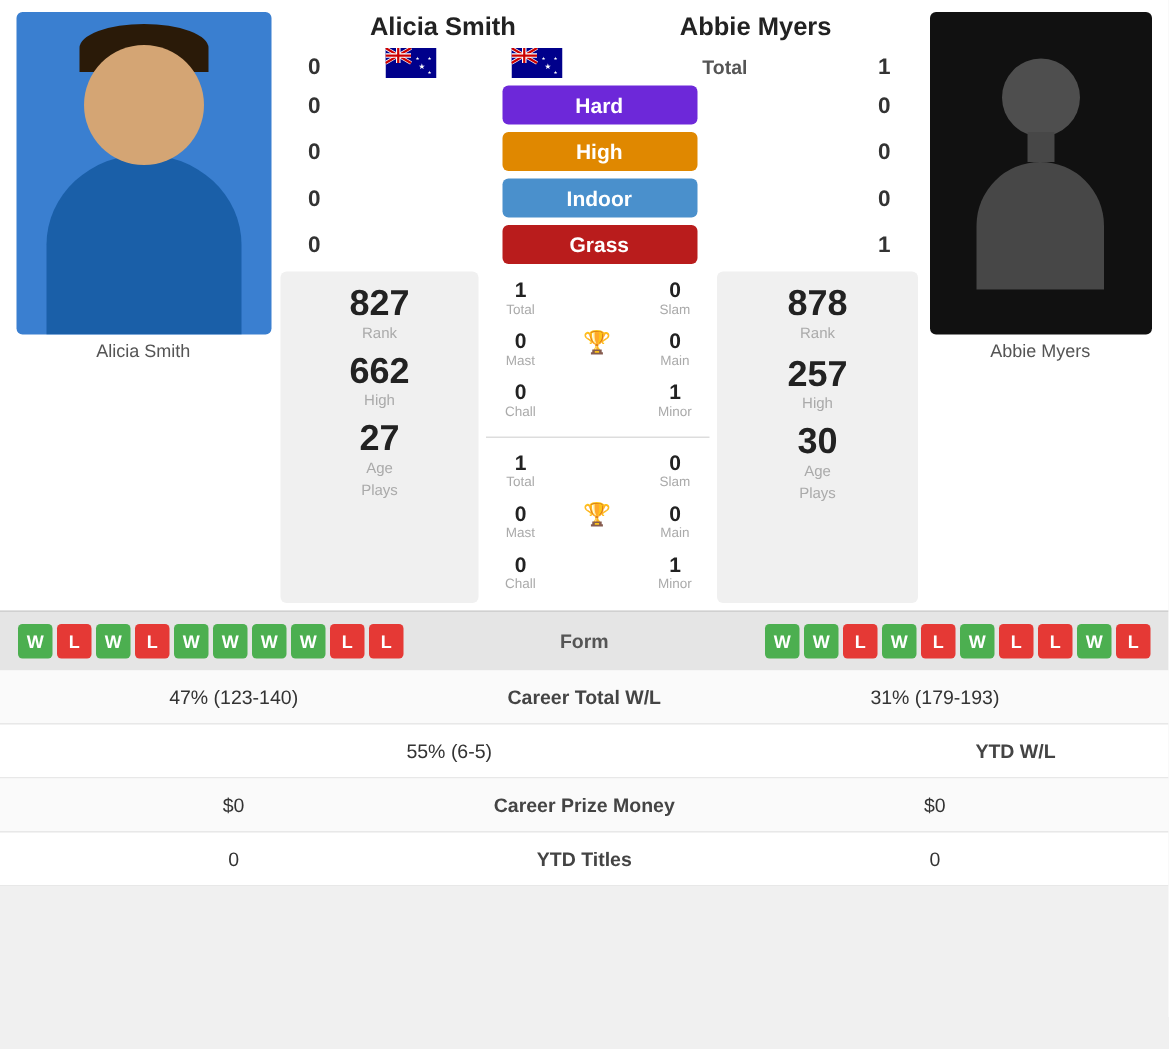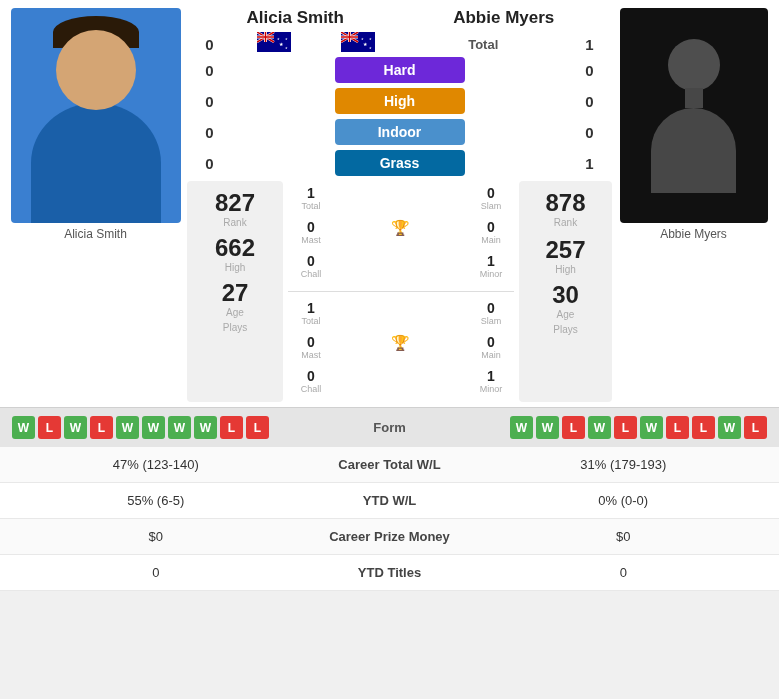--- a/index.html
+++ b/index.html
@@ -146,21 +146,21 @@
 
     .surf-lbl.total-surf {
       background: transparent;
       color: #555;
       font-size: 13px;
     }
 
     .surf-lbl.hard-surf { background: #6d28d9; }
     .surf-lbl.clay-surf { background: #e08800; }
     .surf-lbl.indoor-surf { background: #4a90cc; }
-    .surf-lbl.grass-surf { background: #0369a1; }
+    .surf-lbl.grass-surf { background: #b91c1c; }
 
     .form-bar {
       background: #e5e5e5;
       border-top: 1px solid #d0d0d0;
       display: flex;
       align-items: center;
       padding: 8px 12px;
       margin: 5px 0 0 0;
     }
 
@@ -260,29 +260,29 @@
     .two-col-stats {
       display: flex;
       gap: 5px;
       margin-top: 5px;
     }
 
     .lstat {
       background: #f0f0f0;
       border-radius: 4px;
       padding: 8px 10px;
-      width: 96px;
+      width: 132px;
       flex-shrink: 0;
     }
 
     .rstat {
       background: #f0f0f0;
       border-radius: 4px;
       padding: 8px 10px;
-      width: 93px;
+      width: 134px;
       flex-shrink: 0;
       margin-left: auto;
     }
 
     .stat-pair-row {
       display: flex;
       justify-content: space-between;
       margin-bottom: 4px;
     }
 
@@ -558,21 +558,20 @@
 
   <div class="data-rows" id="stats-rows">
       <div class="data-row">
       <div class="dr-left">47% (123-140)</div>
       <div class="dr-mid">Career Total W/L</div>
       <div class="dr-right">31% (179-193)</div>
     </div>
       <div class="data-row">
       <div class="dr-left">55% (6-5)</div>
       <div class="dr-mid">YTD W/L</div>
-      <div class="dr-right">0% (0-0)</div>
     </div>
       <div class="data-row">
       <div class="dr-left">$0</div>
       <div class="dr-mid">Career Prize Money</div>
       <div class="dr-right">$0</div>
     </div>
       <div class="data-row">
       <div class="dr-left">0</div>
       <div class="dr-mid">YTD Titles</div>
       <div class="dr-right">0</div>

